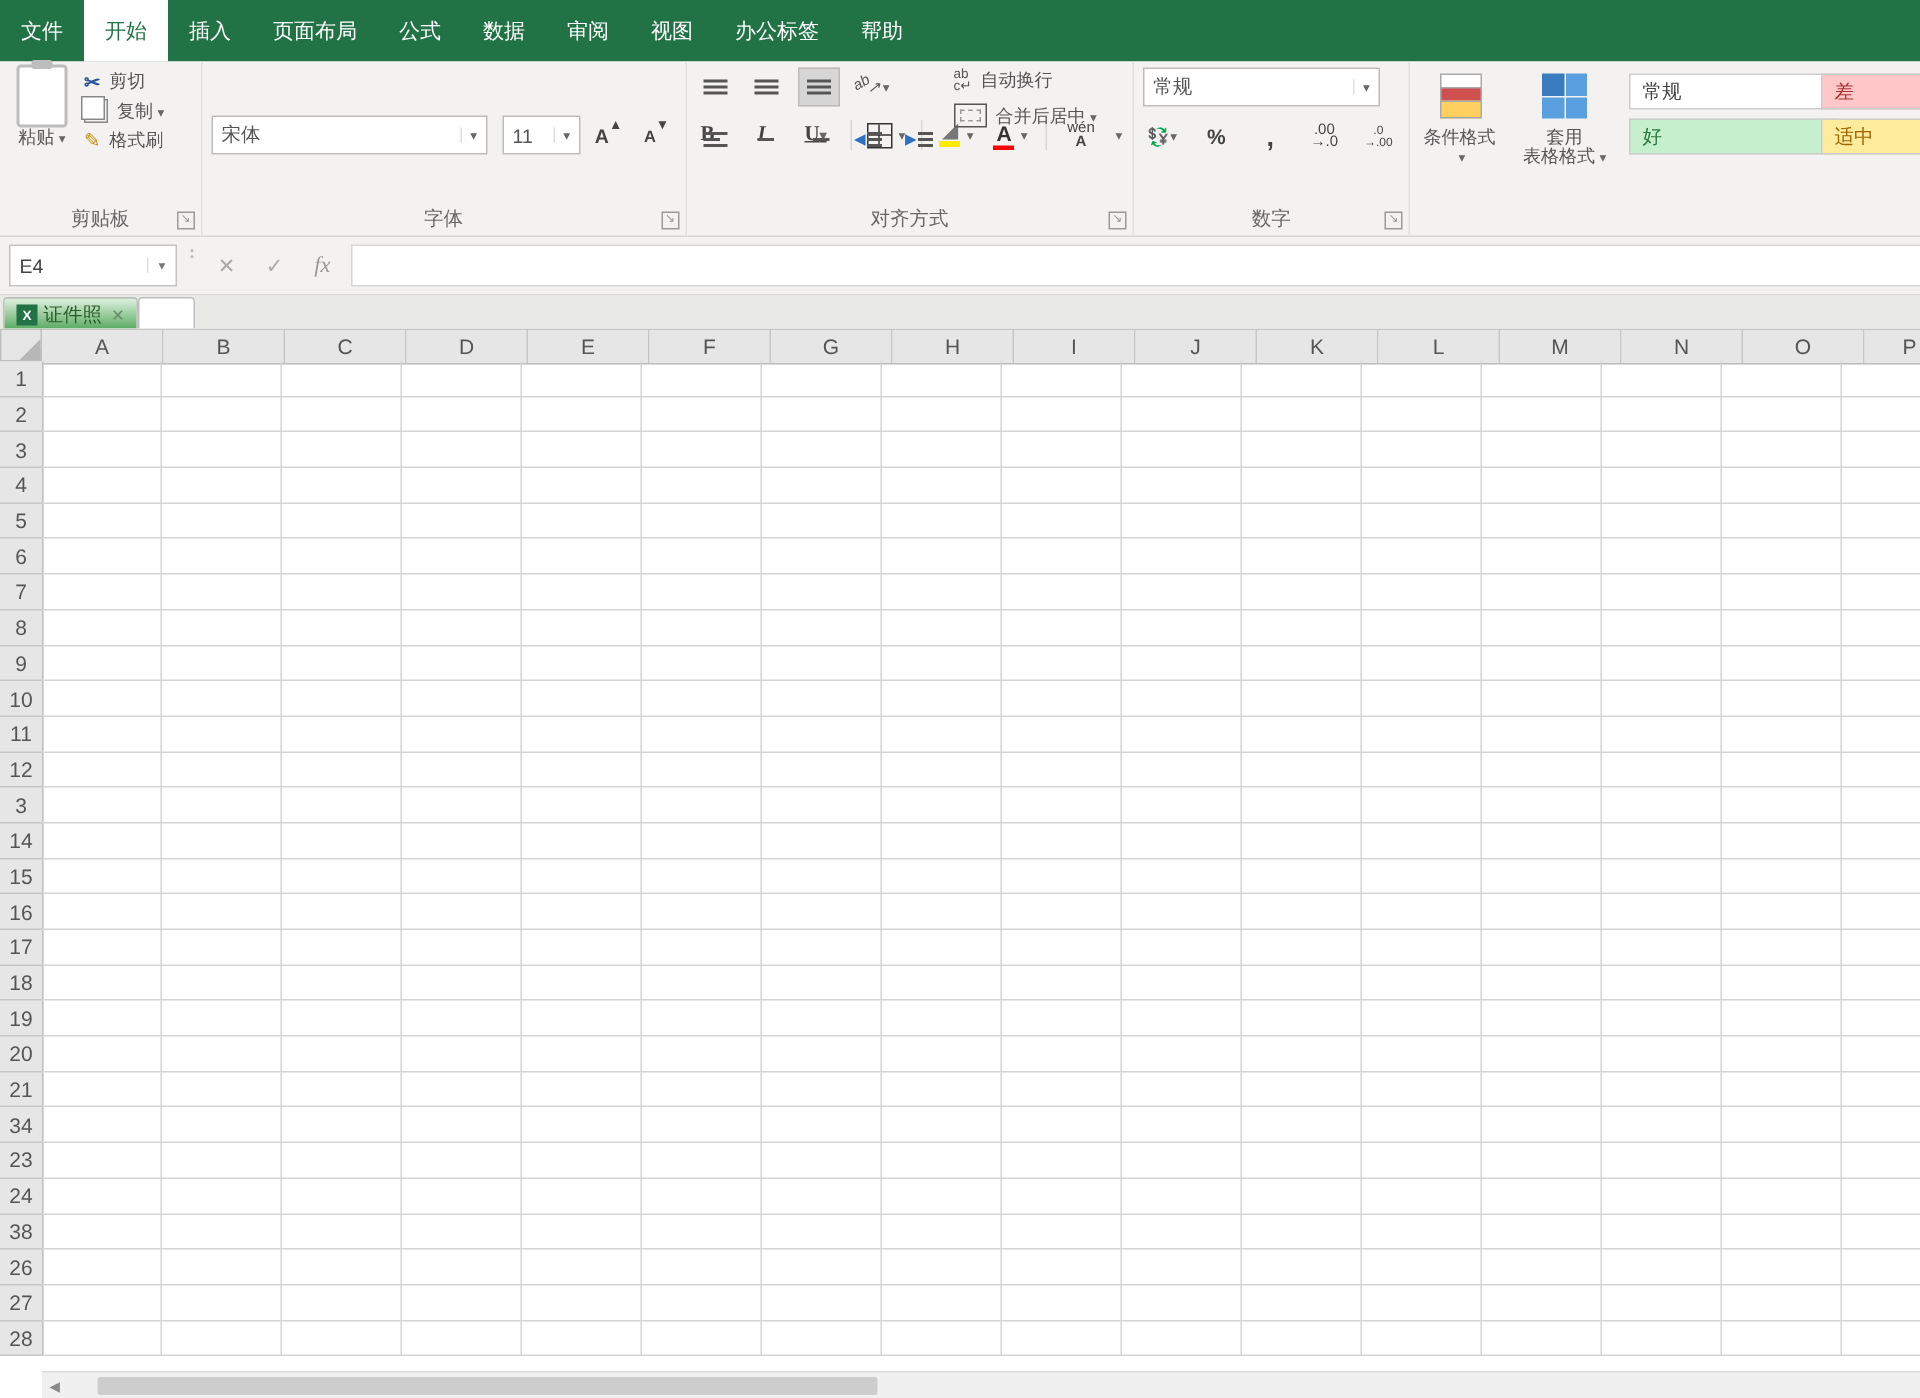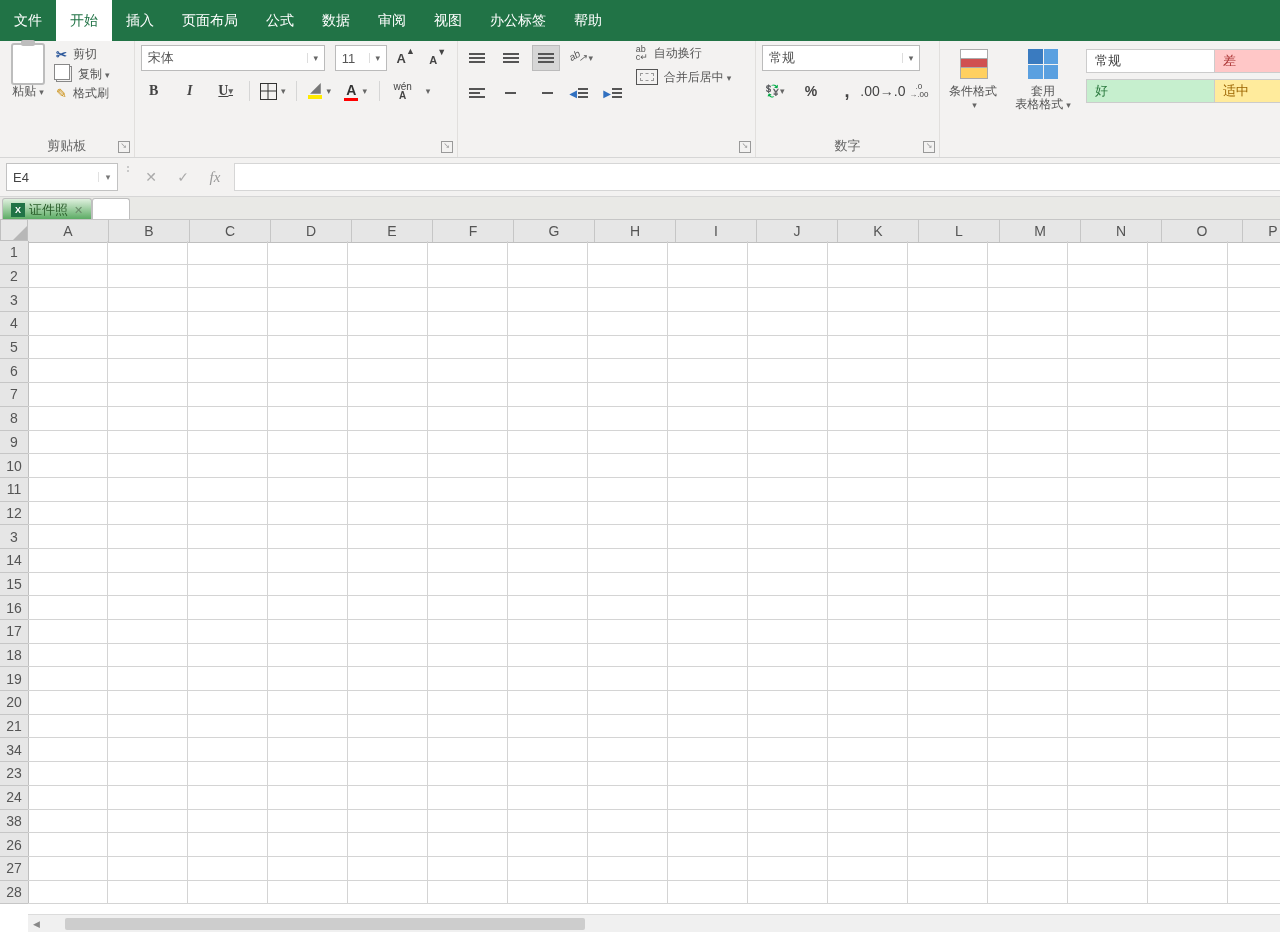--- a/index.html
+++ b/index.html
@@ -286,21 +286,21 @@
           <span class="brush">✎</span>
           <span class="big-label">格式刷</span>
         </div>
       </div>
     </div>
     <div class="group-label">剪贴板</div>
     <div class="group-dialog">↘</div>
   </div>
 
   <div class="group" style="width:310px">
-    <div class="group-content" style="flex-direction:column;gap:8px;align-items:flex-start">
+    <div class="group-content" style="flex-direction:row;gap:8px;align-items:center">
       <div class="row">
         <div class="combo font">
           <span class="val">宋体</span>
           <span class="caret">▾</span>
         </div>
         <div class="combo size">
           <span class="val">11</span>
           <span class="caret">▾</span>
         </div>
         <div class="btn-sq">
@@ -332,20 +332,21 @@
             <span class="mini-caret" style="margin-left:4px">▾</span>
           </div>
         <div style="width:1px;height:20px;background:#d6d6d6"></div>
         <div class="btn-sq" style="font-size:10px;flex-direction:column;line-height:9px">
             <span>wén</span>
             <span style="font-weight:bold">A</span>
           </div>
         <span class="mini-caret">▾</span>
       </div>
     </div>
+    <div class="group-label">字体</div>
     <div class="group-dialog">↘</div>
   </div>
 
   <div class="group" style="width:300px">
     <div class="group-content" style="align-items:flex-start">
       <div class="vstack" style="gap:10px">
         <div class="row" style="gap:8px">
           <div class="btn-sq">
               <div class="align-ico full">
                 <span></span>
@@ -422,37 +423,38 @@
               <span class="two">ab<br>c↵</span>
             </span>
           <span class="big-label">自动换行</span>
         </div>
         <div class="row">
           <span class="merge-ico"></span>
           <span class="big-label caret-after">合并后居中</span>
         </div>
       </div>
     </div>
+    <div class="group-label">对齐方式</div>
     <div class="group-dialog">↘</div>
   </div>
 
   <div class="group" style="width:180px">
     <div class="group-content" style="flex-direction:column;gap:8px;align-items:stretch">
       <div class="combo number">
         <span class="val">常规</span>
         <span class="caret">▾</span>
       </div>
       <div class="row" style="gap:10px">
         <div class="btn-sq">
             <span style="font-size:12px">💱</span>
             <span class="mini-caret">▾</span>
           </div>
         <div class="btn-sq" style="font-weight:bold">%</div>
         <div class="btn-sq" style="font-weight:bold;font-size:18px">,</div>
-        <div class="btn-sq" style="flex-direction:row;font-size:14px;line-height:8px">
+        <div class="btn-sq" style="flex-direction:column;font-size:10px;line-height:8px">
             <span>.00</span>
             <span>→.0</span>
           </div>
         <div class="btn-sq" style="flex-direction:column;font-size:8px;line-height:8px">
             <span>.0</span>
             <span>→.00</span>
           </div>
       </div>
     </div>
     <div class="group-label">数字</div>

